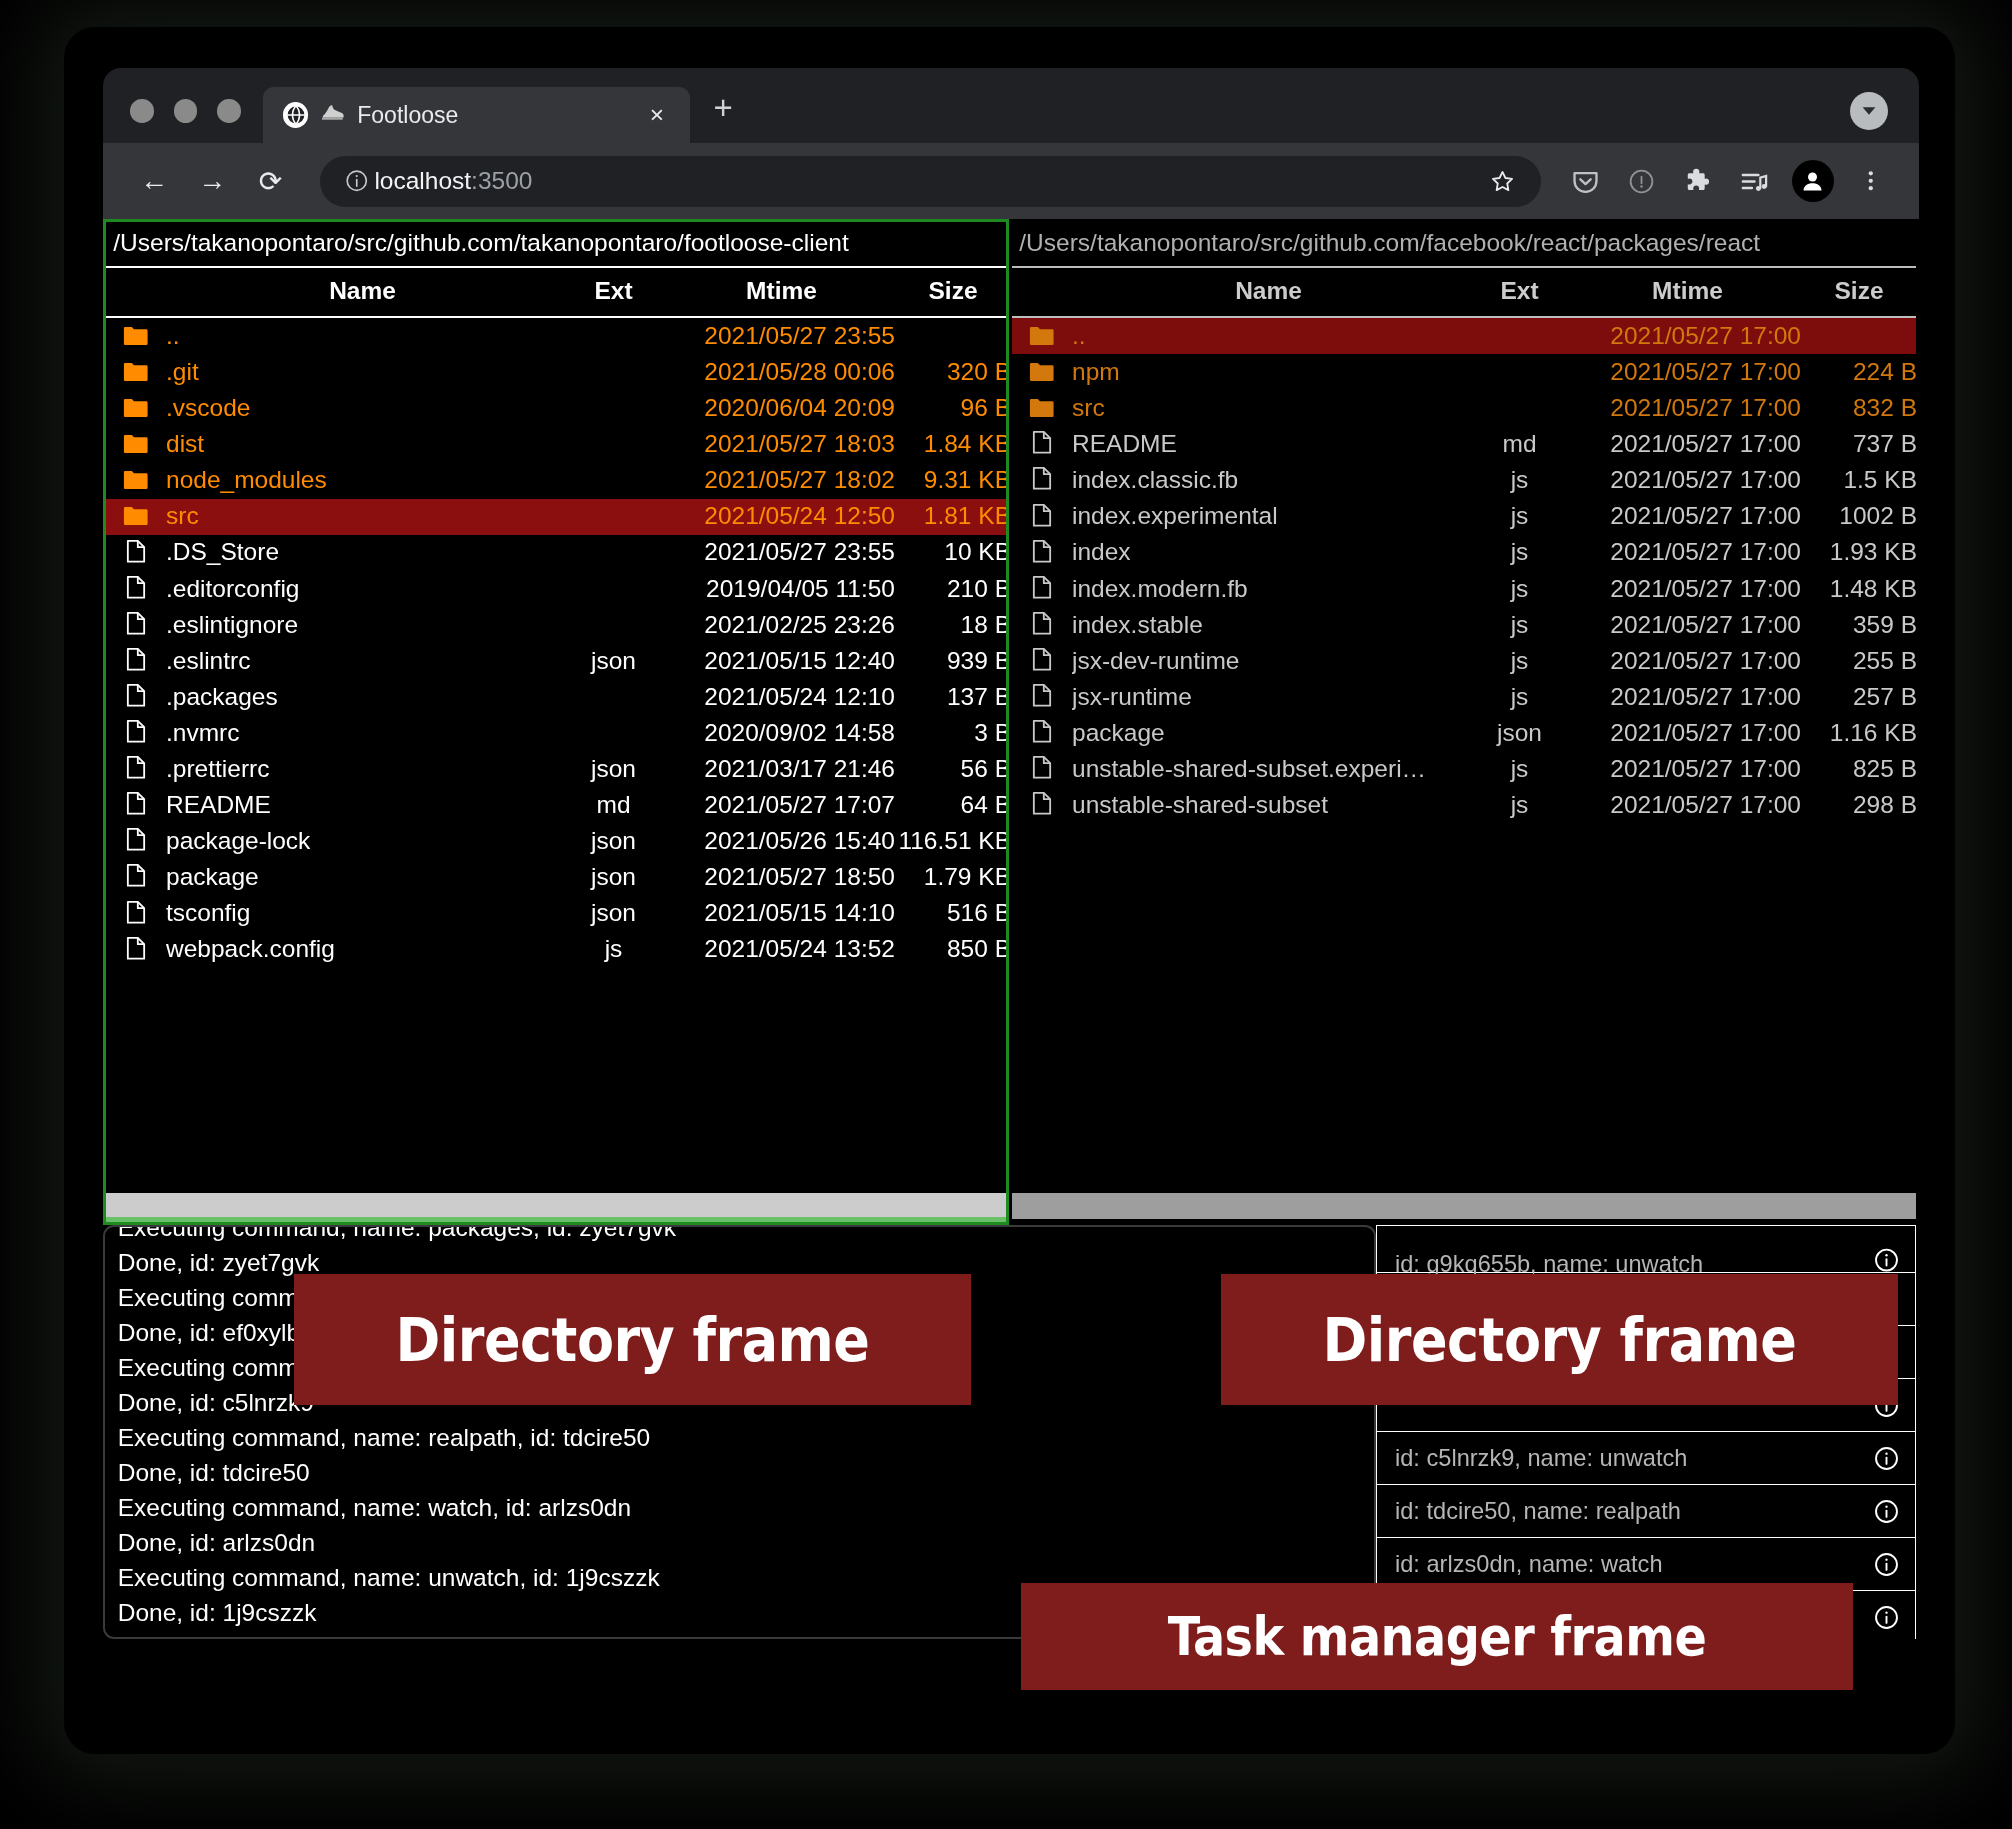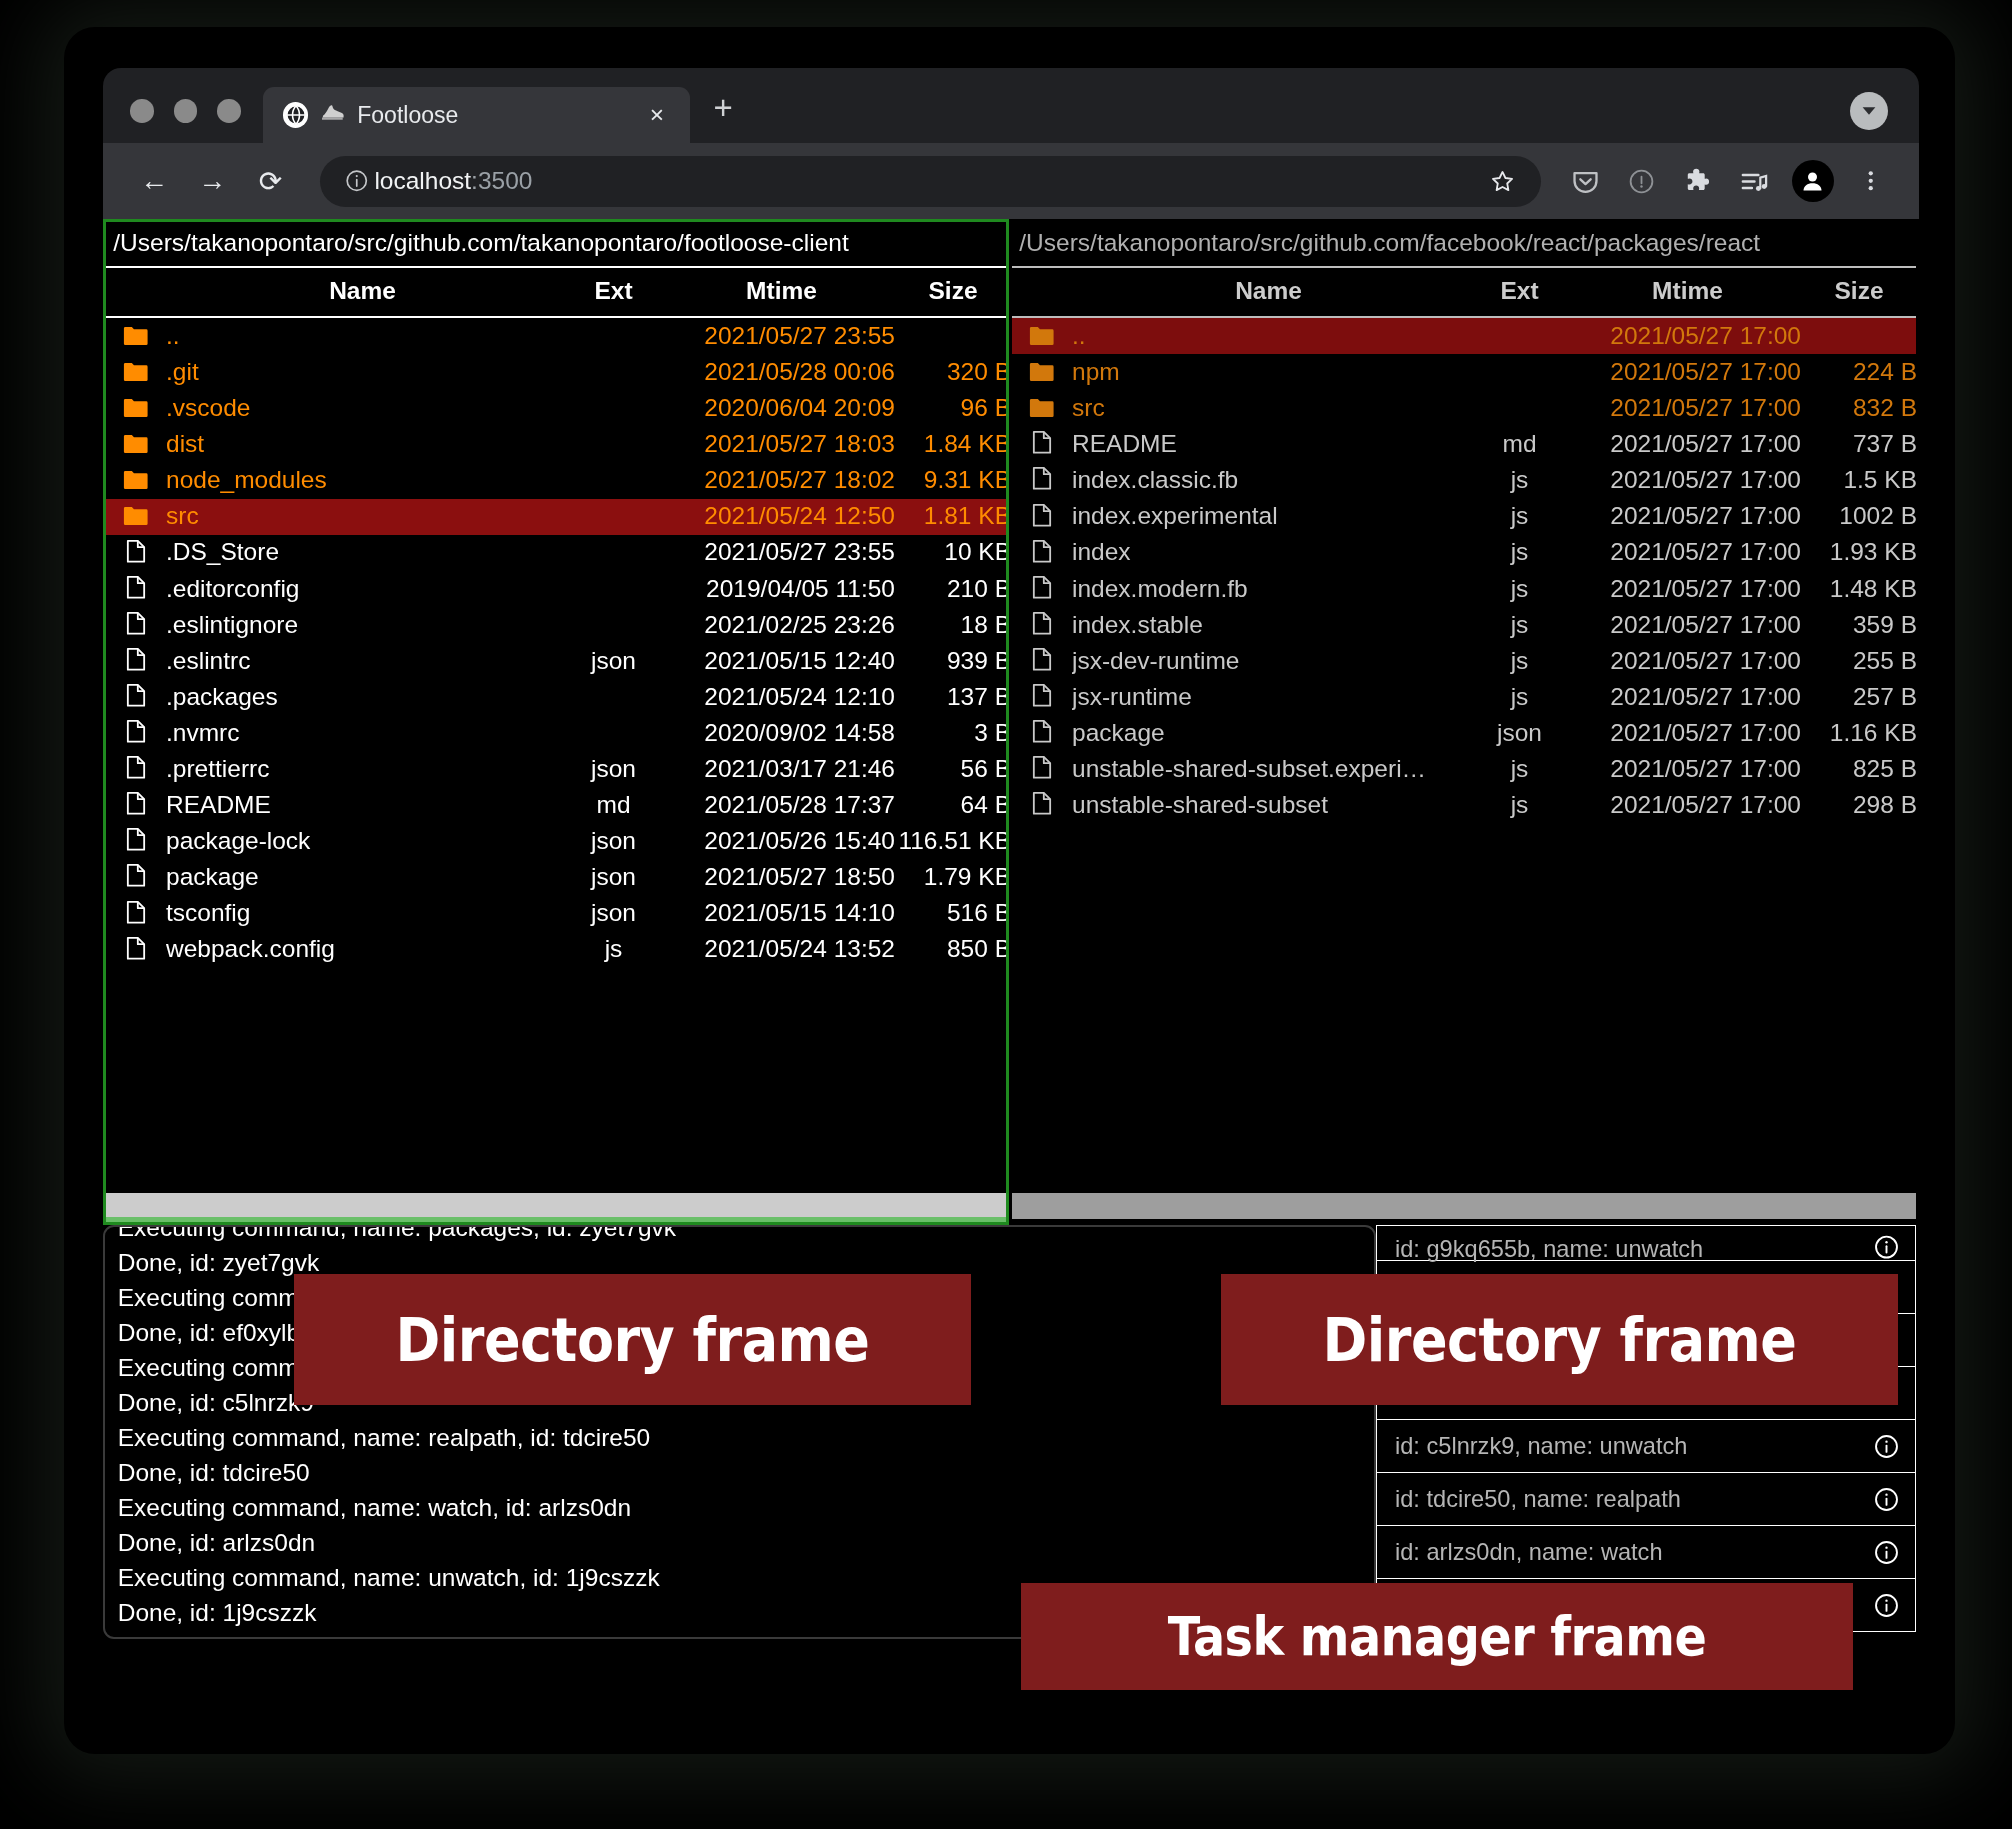--- a/index.html
+++ b/index.html
@@ -286,21 +286,21 @@
   .taskrow:first-child { border-top: 1.8px solid #ffffff; }
   .taskrow .tasklabel {
     color: #b5b5b5; font-size: 23.6px; flex: 1; white-space: nowrap; overflow: hidden;
   }
   .taskrow .infobtn {
     width: 31px; height: 31px; flex: none;
     display: flex; align-items: center; justify-content: center;
     color: #ffffff;
     cursor: pointer;
   }
-  .taskrow.clipped { height: 36px; align-items: center; }
+  .taskrow.clipped { height: 48px; align-items: flex-end; }
   .taskrow.clipped .tasklabel { transform: translateY(6.4px); }
   .taskrow.clipped .infobtn { transform: translateY(3.6px); }
 </style>
 </head>
 <body>
 
 <div class="desktop">
   <div class="glow"></div>
 
   <div class="browser">
@@ -551,21 +551,21 @@
                     <td class="mtime">2021/03/17 21:46</td>
                     <td class="size">56 B</td>
                   </tr>
                   <tr class="file">
                     <td class="icon"><svg class="ficon" width="20" height="24.5" viewBox="0 0 22 27" fill="none" stroke="#ffffff" stroke-width="2" stroke-linejoin="round">
                         <path d="M2 2h11l7 7v16H2z"></path>
                         <path d="M13 2v7h7"></path>
                       </svg></td>
                     <td class="name">README</td>
                     <td class="ext">md</td>
-                    <td class="mtime">2021/05/28 17:37</td>
+                    <td class="mtime">2021/05/27 17:07</td>
                     <td class="size">64 B</td>
                   </tr>
                   <tr class="file">
                     <td class="icon"><svg class="ficon" width="20" height="24.5" viewBox="0 0 22 27" fill="none" stroke="#ffffff" stroke-width="2" stroke-linejoin="round">
                         <path d="M2 2h11l7 7v16H2z"></path>
                         <path d="M13 2v7h7"></path>
                       </svg></td>
                     <td class="name">package-lock</td>
                     <td class="ext">json</td>
                     <td class="mtime">2021/05/26 15:40</td>

